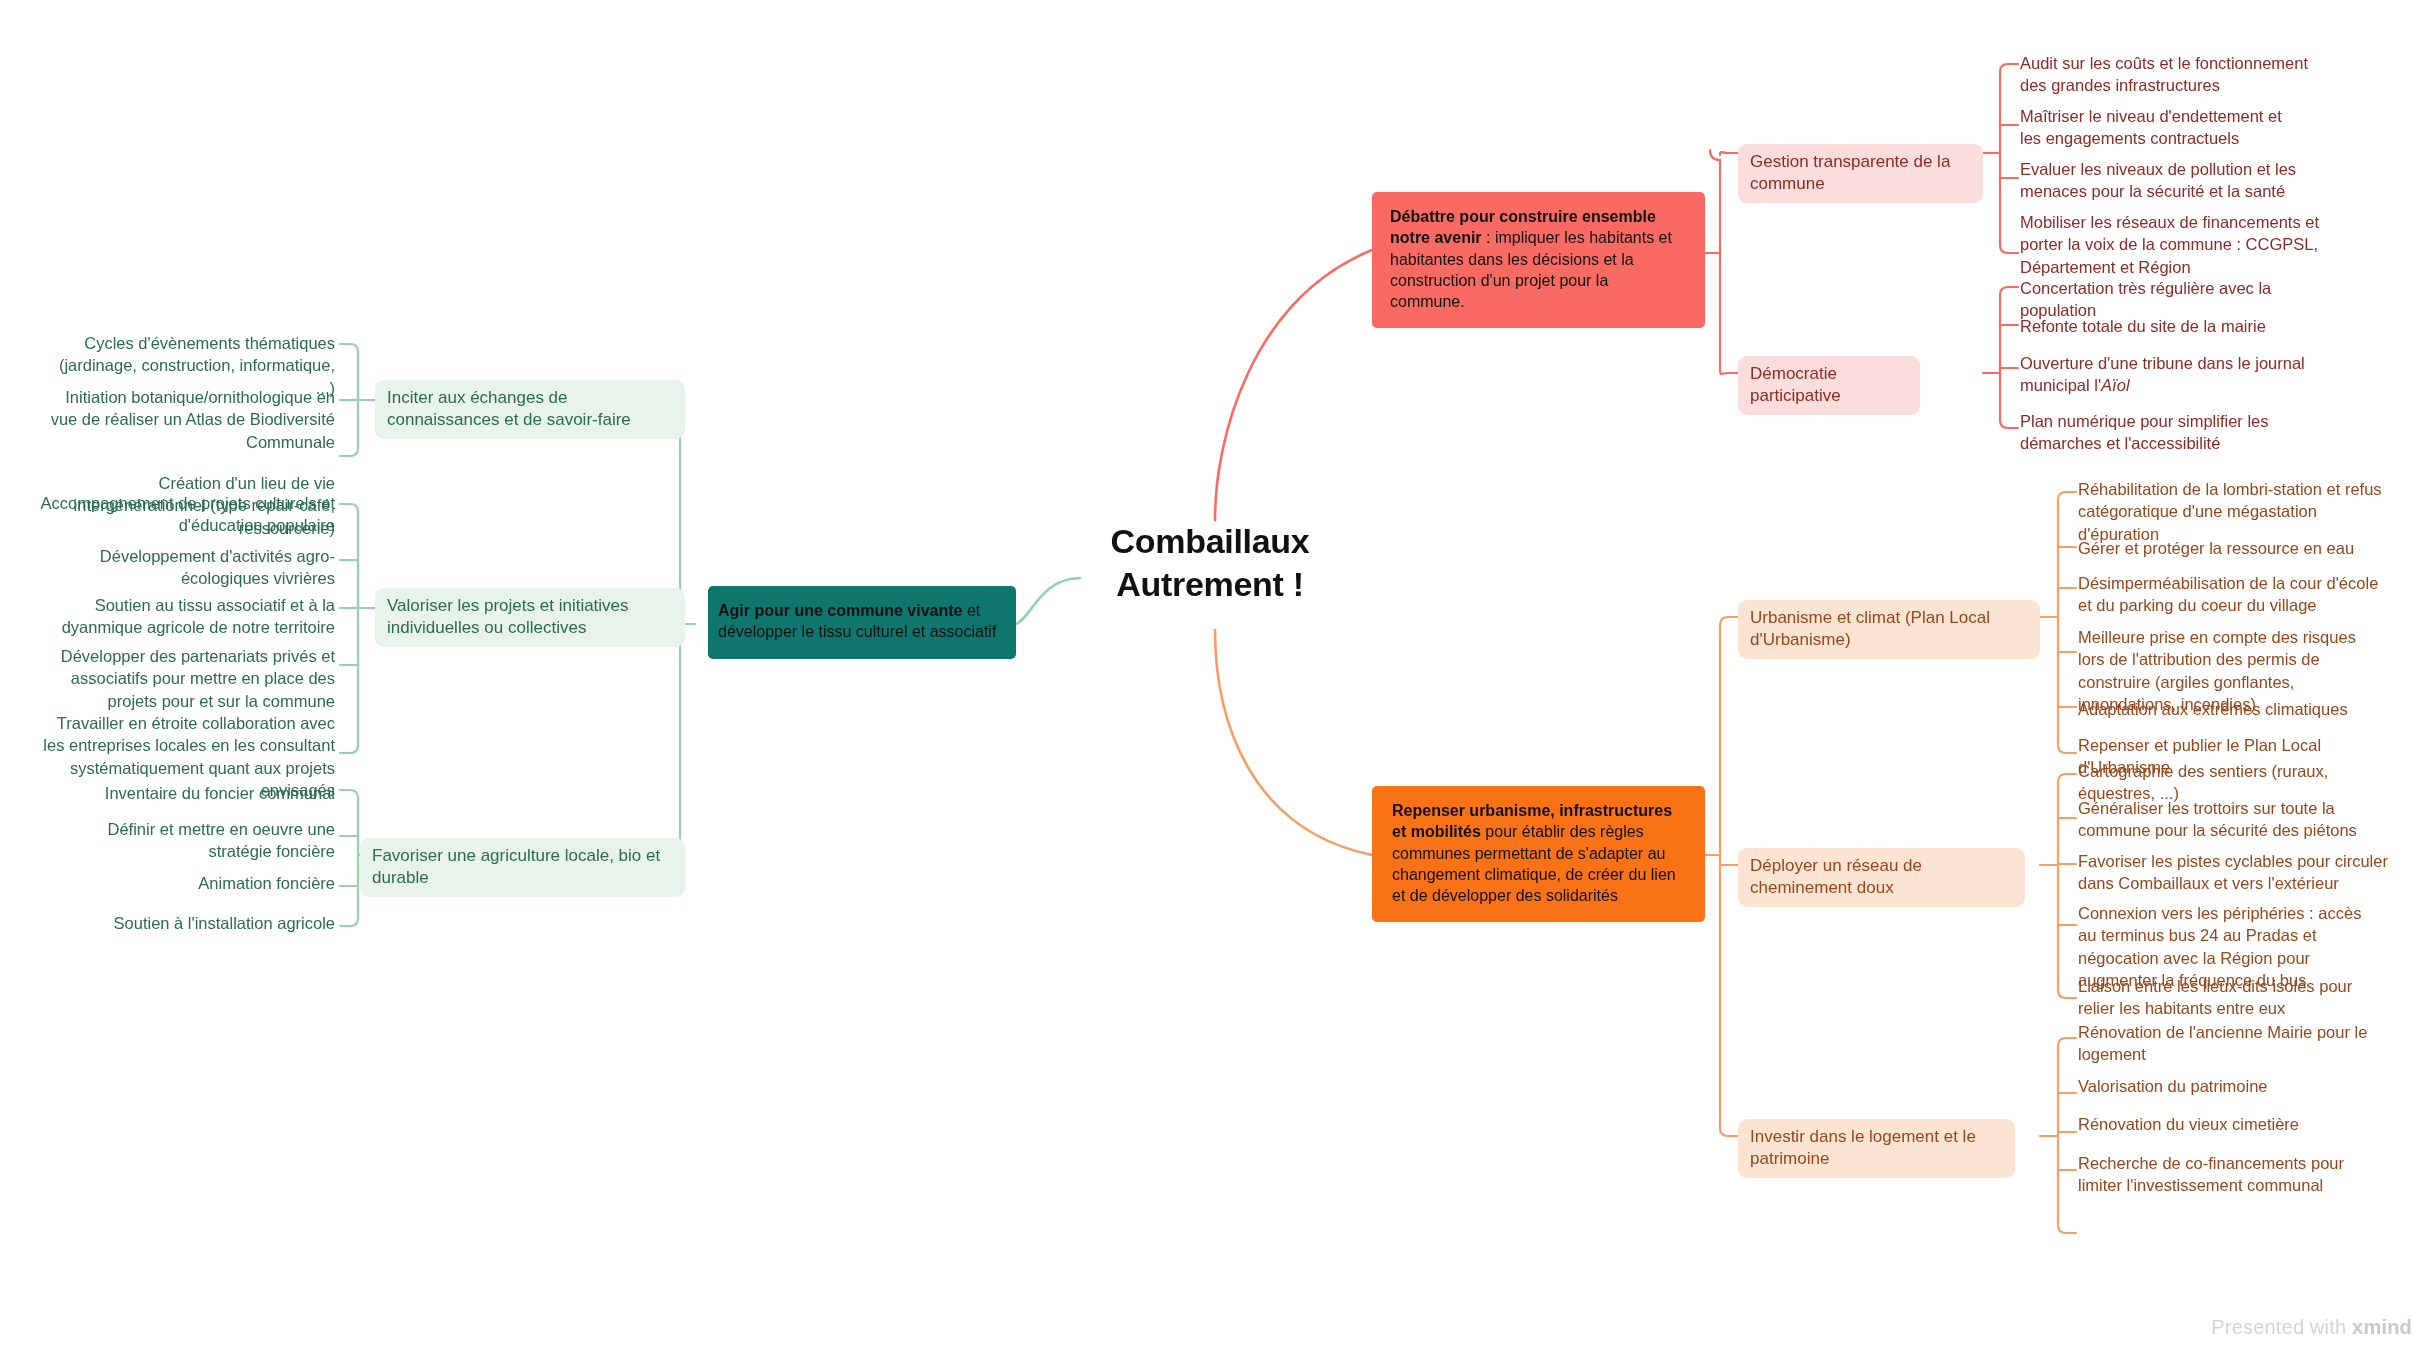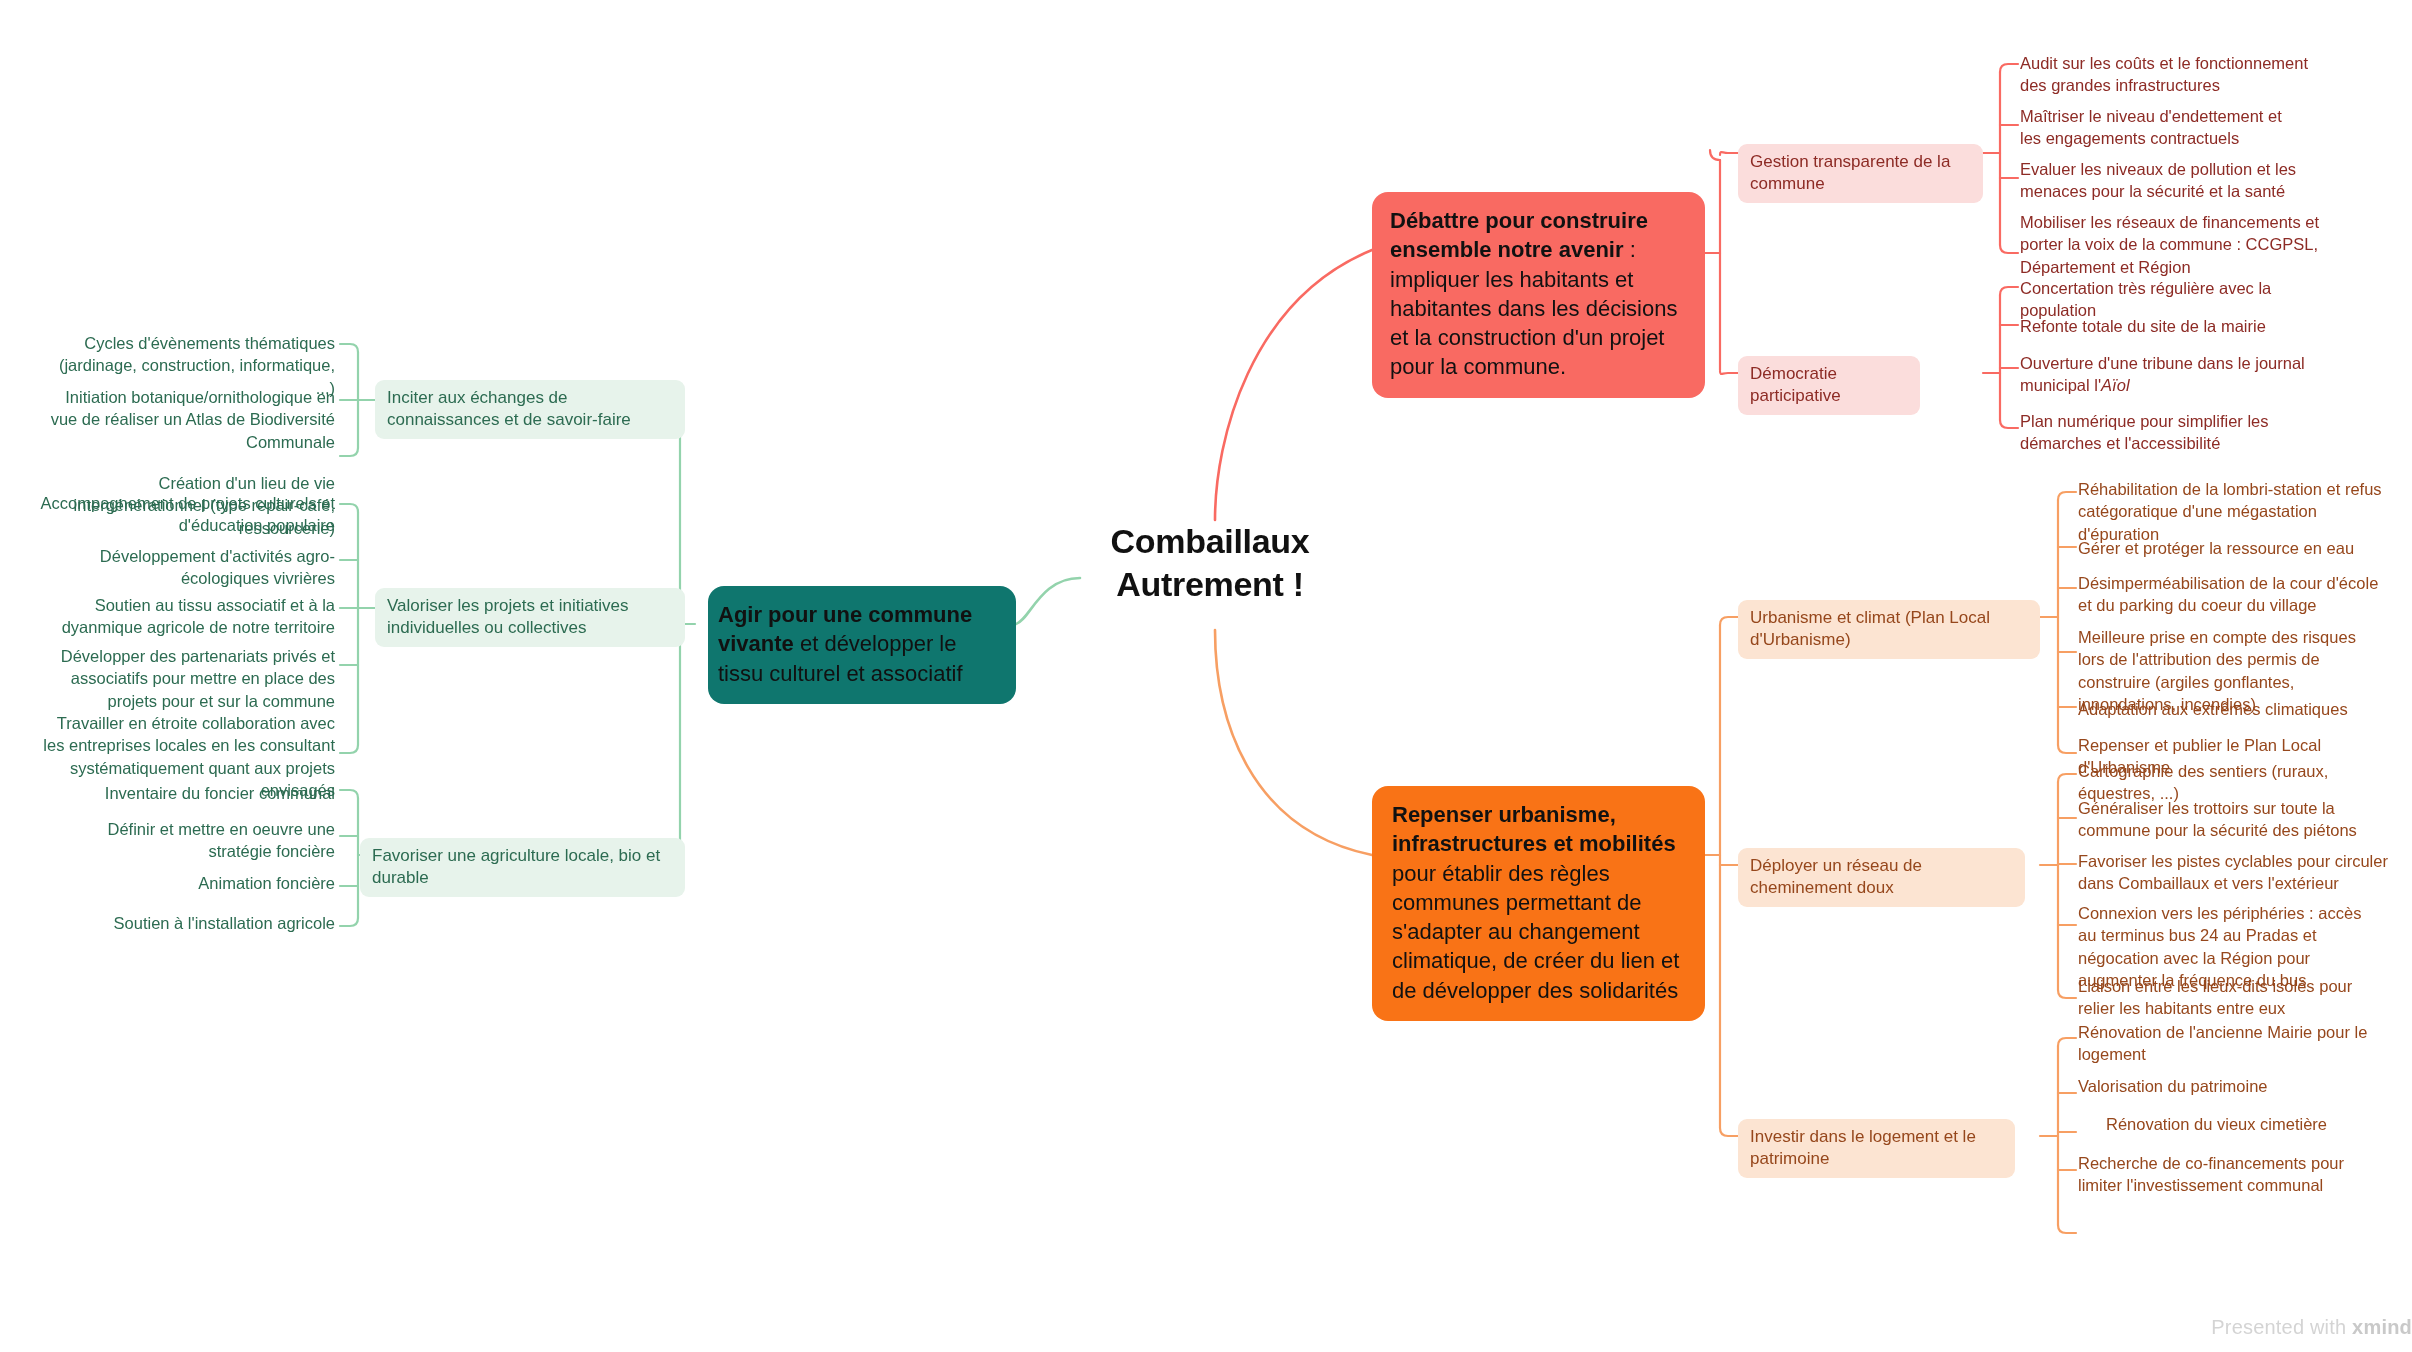--- a/index.html
+++ b/index.html
@@ -19,23 +19,23 @@
     left:1080px;top:520px;width:260px;
     text-align:center;
     font-size:34px;font-weight:bold;line-height:1.26;
     color:#111111;
     letter-spacing:-0.3px;
   }
 
   
   .mainbox{
     position:absolute;
-    border-radius:16px;
+    border-radius:5px;
     padding:14px 18px 16px 18px;
-    font-size:22px;
+    font-size:16px;
     line-height:1.33;
     color:#111111;
     box-sizing:border-box;
   }
   .mainbox b{font-weight:bold;}
   .box-red{background:#F96A62;}
   .box-orange{background:#f97316;padding-left:20px;}
   .box-green{background:#0f766e;padding-left:10px;}
 
   
@@ -258,21 +258,21 @@
 
   <div class="pill pill-orange" style="left:1738px;top:1119px;width:277px;">
     <span>Investir dans le logement et le patrimoine</span>
   </div>
   <div class="leaf leaf-orange" style="left:2078px;top:1021px;width:295px;">
     <span>Rénovation de l'ancienne Mairie pour le logement</span>
   </div>
   <div class="leaf leaf-orange" style="left:2078px;top:1075px;width:295px;">
     <span>Valorisation du patrimoine</span>
   </div>
-  <div class="leaf leaf-orange" style="left:2078px;top:1113px;width:295px;margin-left:28px;">
+  <div class="leaf leaf-orange" style="left:2078px;top:1113px;width:295px;">
     <span>Rénovation du vieux cimetière</span>
   </div>
   <div class="leaf leaf-orange" style="left:2078px;top:1152px;width:300px;">
     <span>Recherche de co-financements pour limiter l'investissement communal</span>
   </div>
 
   <div class="mainbox box-green" style="left:708px;top:586px;width:308px;">
     <b>Agir pour une commune vivante</b><span> et développer le tissu culturel et associatif</span>
   </div>
 

